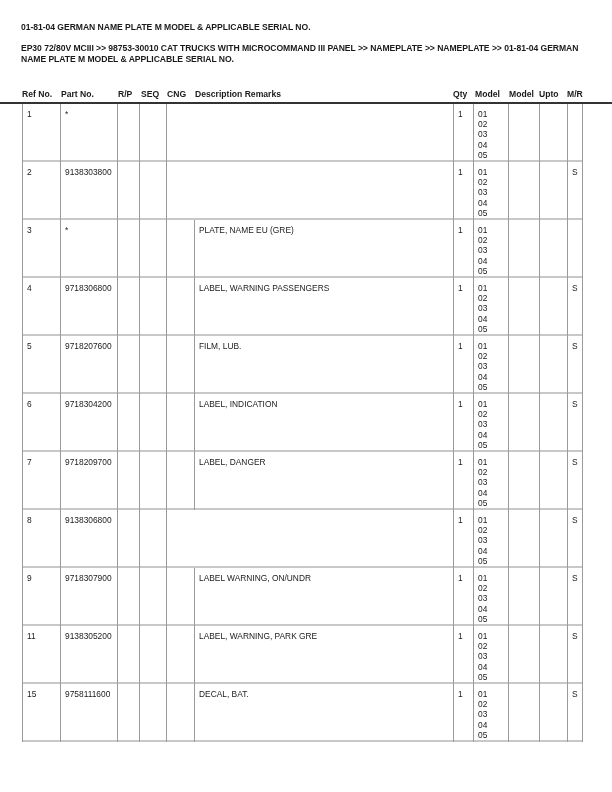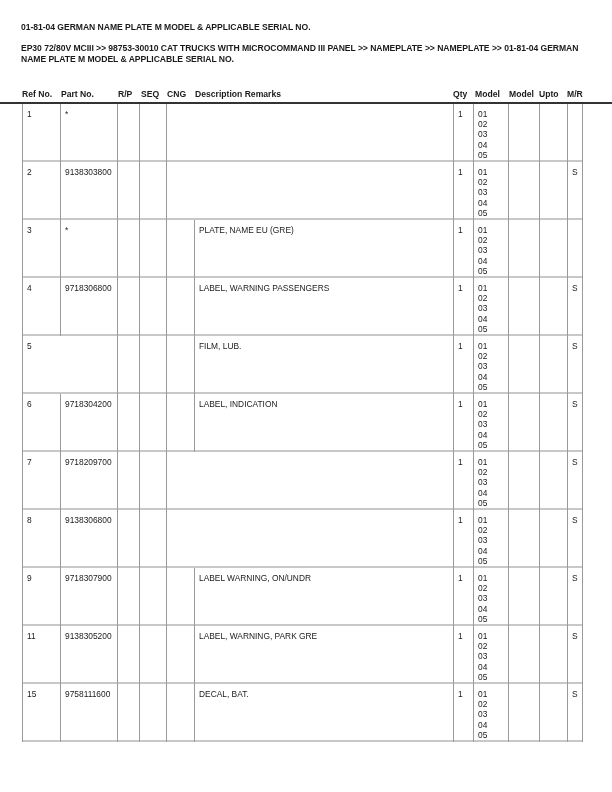--- a/index.html
+++ b/index.html
@@ -129,20 +129,21 @@
         <span>03</span>
         <span>04</span>
         <span>05</span>
       </div>
     <div class="cell" style="left:486px;width:31px"></div>
     <div class="cell" style="left:517px;width:28px"></div>
     <div class="cell last" style="left:545px;width:16px">S</div>
   </div>
     <div class="row">
     <div class="cell" style="left:0;width:38px">5</div>
+    <div class="cell" style="left:38px;width:57px">9718207600</div>
     <div class="cell" style="left:95px;width:22px"></div>
     <div class="cell" style="left:117px;width:27px"></div>
     <div class="cell" style="left:144px;width:28px"></div>
     <div class="cell" style="left:172px;width:259px">FILM, LUB.</div>
     <div class="cell" style="left:431px;width:20px">1</div>
     <div class="cell models" style="left:451px;width:35px">
         <span>01</span>
         <span>02</span>
         <span>03</span>
         <span>04</span>
@@ -170,20 +171,21 @@
     <div class="cell" style="left:486px;width:31px"></div>
     <div class="cell" style="left:517px;width:28px"></div>
     <div class="cell last" style="left:545px;width:16px">S</div>
   </div>
     <div class="row">
     <div class="cell" style="left:0;width:38px">7</div>
     <div class="cell" style="left:38px;width:57px">9718209700</div>
     <div class="cell" style="left:95px;width:22px"></div>
     <div class="cell" style="left:117px;width:27px"></div>
     <div class="cell" style="left:144px;width:28px"></div>
+    <div class="cell" style="left:172px;width:259px">LABEL, DANGER</div>
     <div class="cell" style="left:431px;width:20px">1</div>
     <div class="cell models" style="left:451px;width:35px">
         <span>01</span>
         <span>02</span>
         <span>03</span>
         <span>04</span>
         <span>05</span>
       </div>
     <div class="cell" style="left:486px;width:31px"></div>
     <div class="cell" style="left:517px;width:28px"></div>

